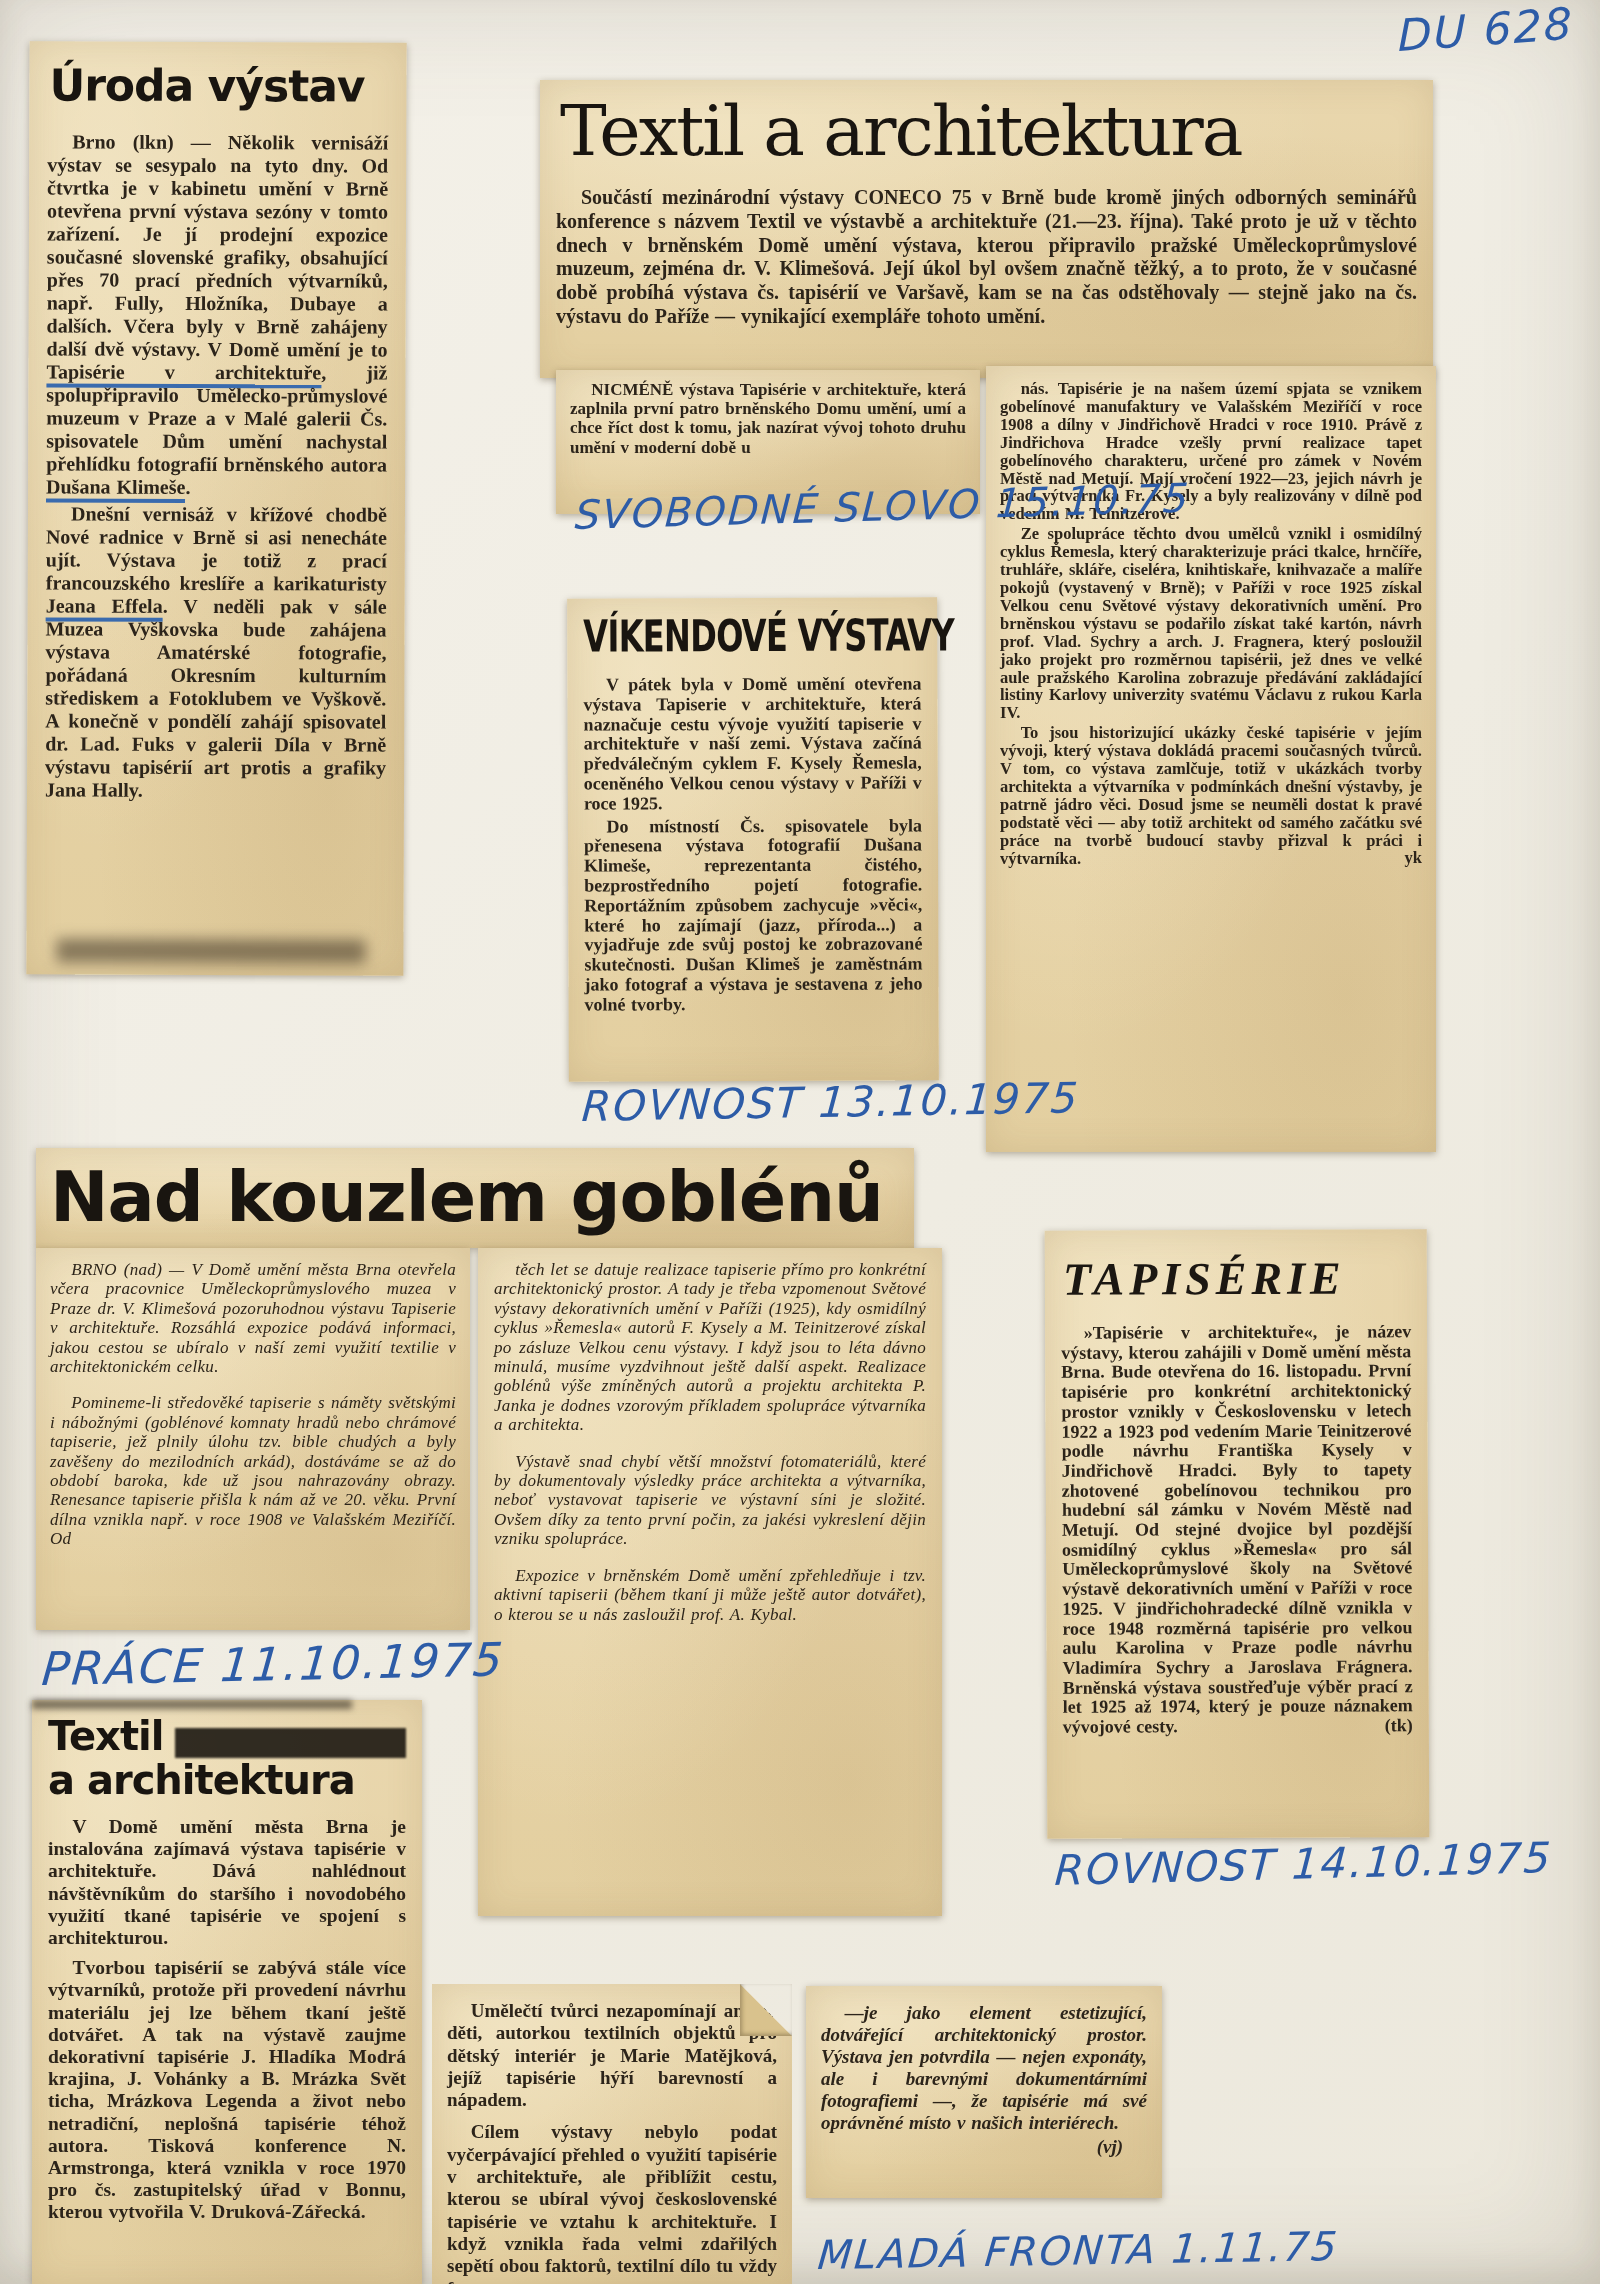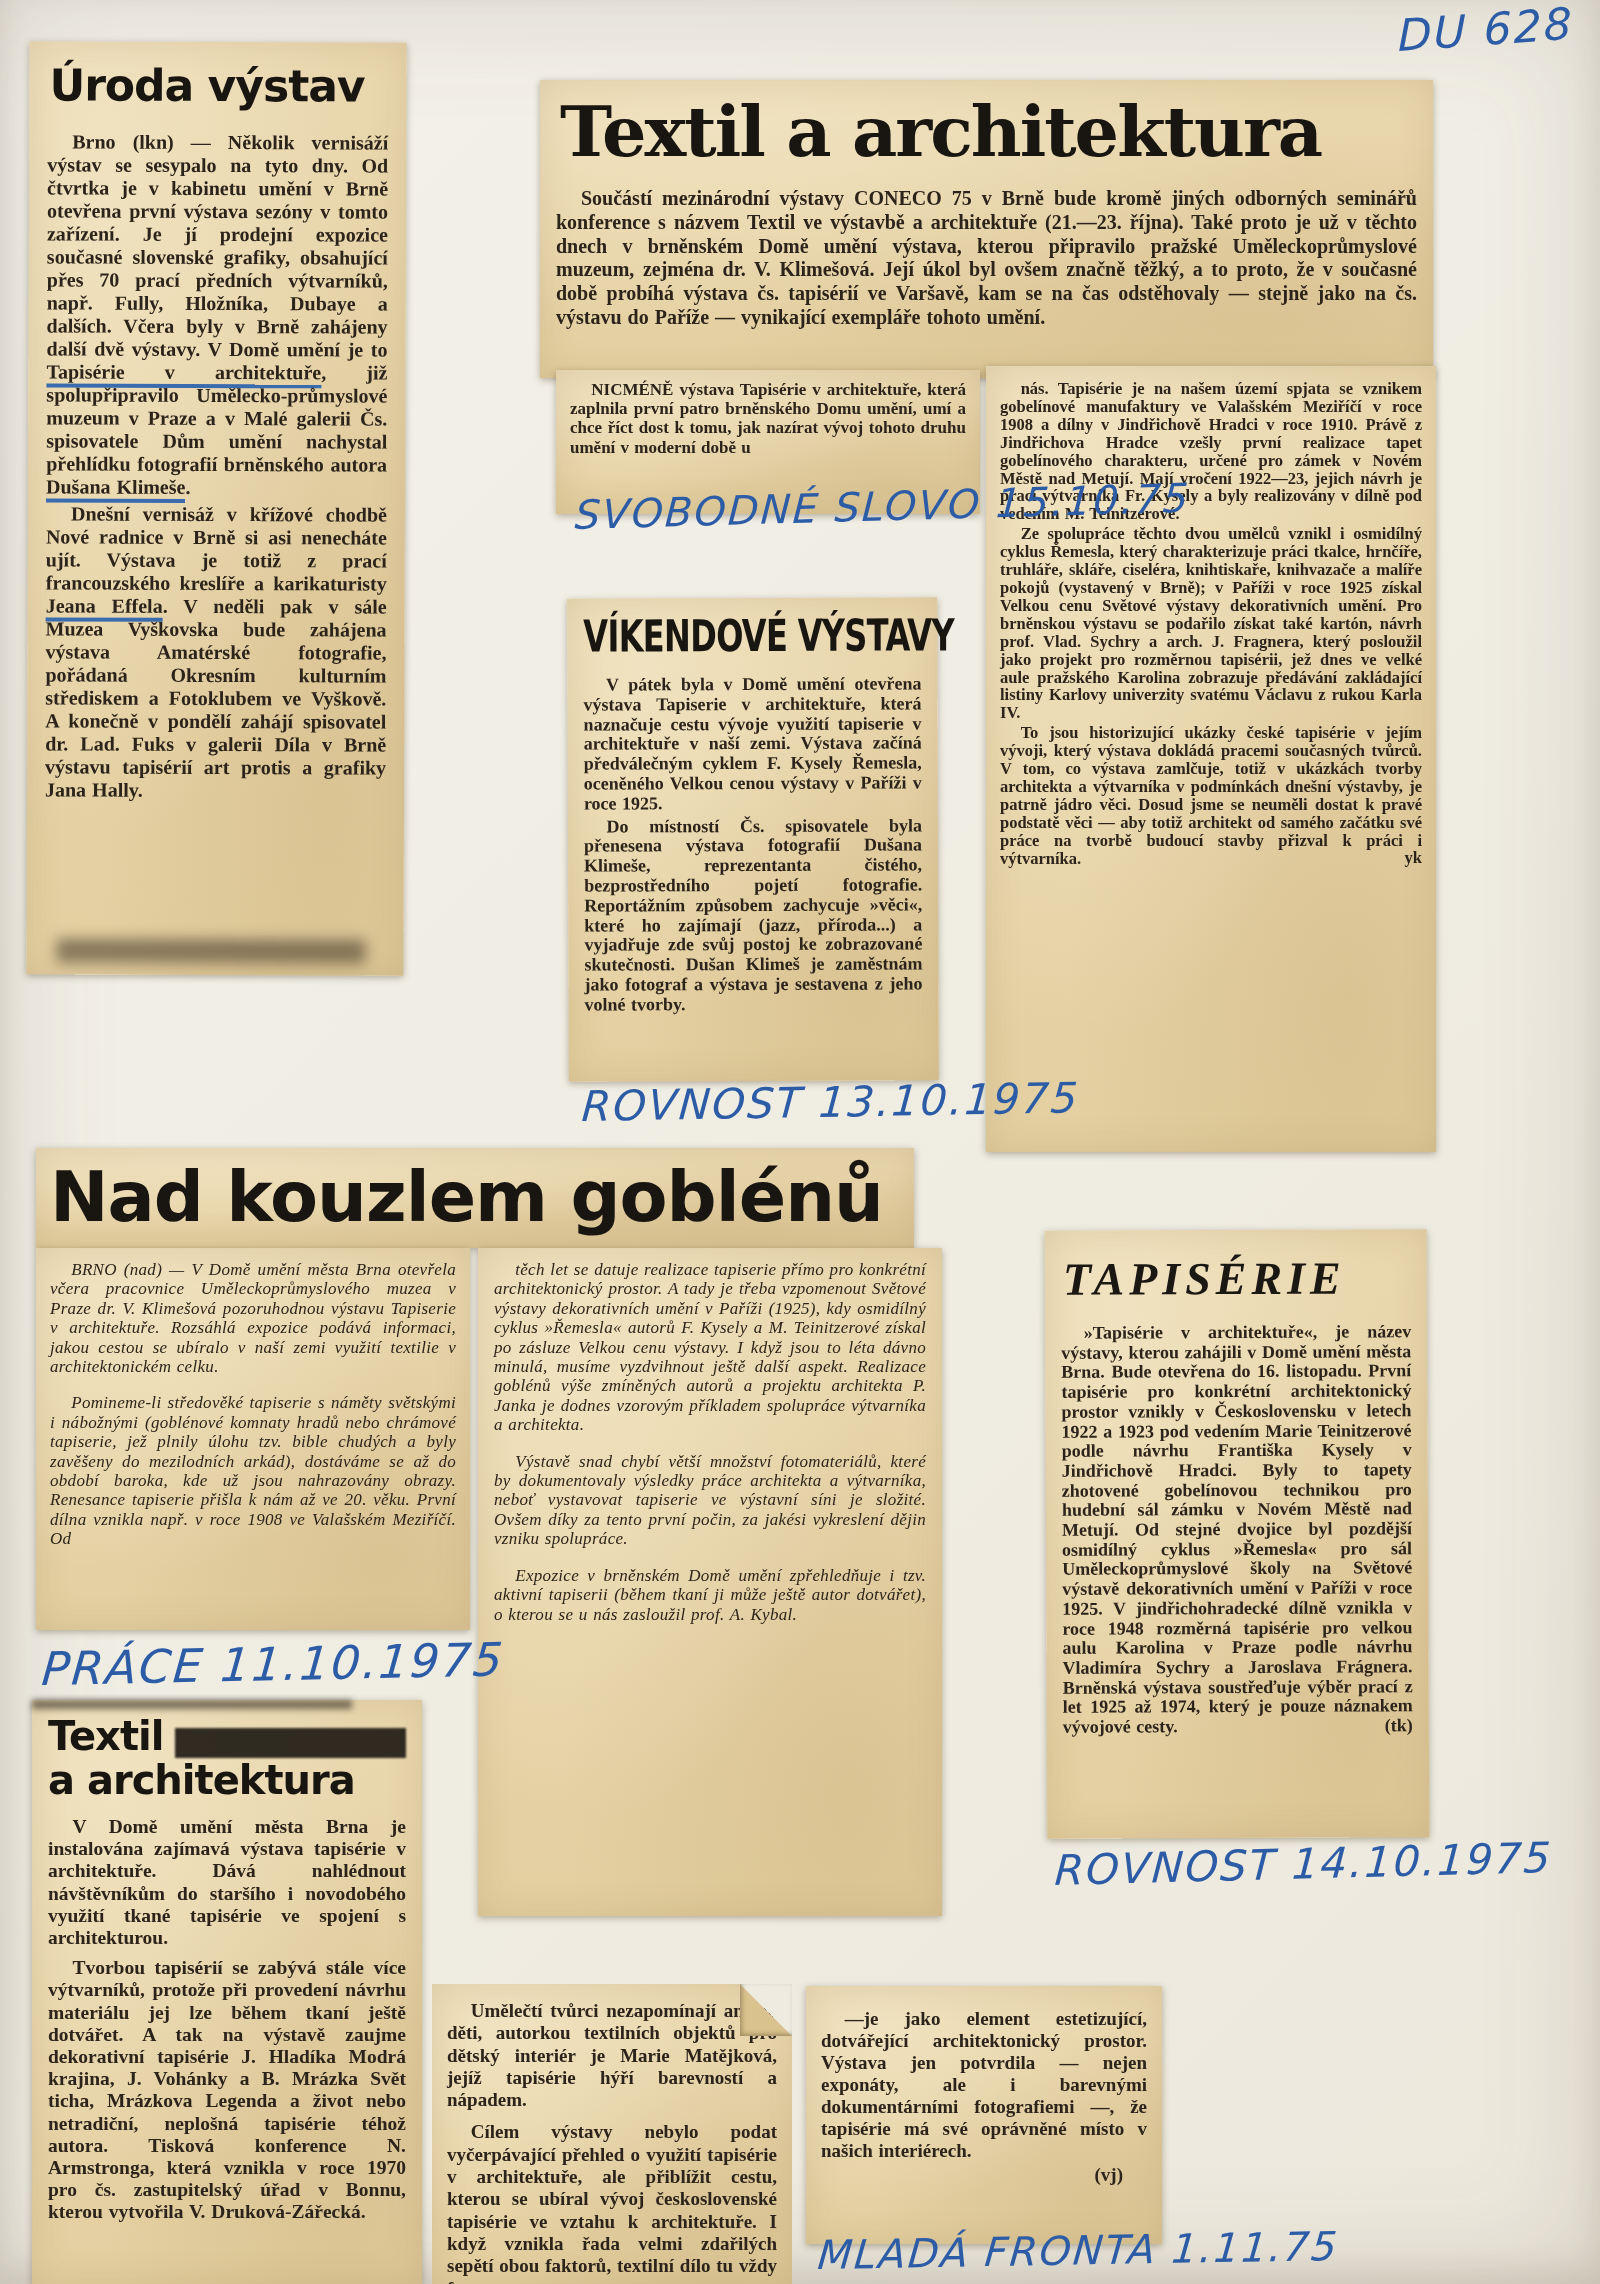--- a/index.html
+++ b/index.html
@@ -11,21 +11,21 @@
   
   .clip{position:absolute;color:#2c241a;
         background:
           radial-gradient(ellipse at 20% 15%, rgba(255,250,230,.35), transparent 60%),
           radial-gradient(ellipse at 80% 80%, rgba(140,100,40,.12), transparent 55%),
           linear-gradient(180deg,#e9d7ae 0%,#e6d2a5 60%,#e3cfa0 100%);
         box-shadow:0 2px 7px rgba(60,45,20,.35), inset 0 0 36px rgba(120,90,40,.15);}
   .np{font-family:"Liberation Serif",serif;text-align:justify;word-spacing:1px;}
   .np p{margin:0;text-indent:1.25em;}
   .hl-sans{font-family:"DejaVu Sans","Liberation Sans",sans-serif;font-weight:bold;color:#191510;}
-  .hl-serif{font-family:"DejaVu Serif","Liberation Serif",serif;font-weight:bold;color:#191510;}
+  .hl-serif{font-family:"DejaVu Serif","Liberation Serif",serif;font-weight:normal;color:#191510;}
   .hand-underline{border-bottom:4px solid #3a6bae;padding-bottom:1px;}
   
   .hand{position:absolute;font-family:"DejaVu Sans","Liberation Sans",sans-serif;
         font-style:italic;color:#2d5ca7;letter-spacing:2px;white-space:nowrap;
         transform-origin:left center;}
   
   #uroda{left:28px;top:42px;width:377px;height:933px;padding:16px 18px;box-sizing:border-box;transform:rotate(.2deg);}
   #uroda .head{font-size:44px;letter-spacing:-1px;margin:2px 0 20px 2px;}
   #uroda .np{font-size:20px;line-height:23px;font-weight:bold;}
   #uroda .np p+p{margin-top:4px;}
@@ -67,21 +67,21 @@
   #tapiserie .head{font-family:"Liberation Serif",serif;font-style:italic;font-weight:bold;
                    font-size:46px;letter-spacing:5px;color:#1b1712;margin:8px 0 18px 2px;}
   #tapiserie .np{font-size:18px;line-height:19.7px;font-weight:bold;}
   #tapiserie .sigline{text-align:right;margin-top:-20px;font-weight:bold;font-size:18px;}
   
   #deti{left:432px;top:1984px;width:360px;height:300px;padding:16px 15px;box-sizing:border-box;
         clip-path:polygon(0 0, calc(100% - 52px) 0, 100% 52px, 100% 100%, 0 100%);}
   #deti .np{font-size:19px;line-height:22.3px;font-weight:bold;}
   #deti .np p+p{margin-top:10px;}
   
-  #element{left:806px;top:1986px;width:356px;height:258px;padding:22px 15px;box-sizing:border-box;}
+  #element{left:806px;top:1986px;width:356px;height:212px;padding:16px 15px;box-sizing:border-box;font-style:italic;}
   #element .np{font-size:19px;line-height:22px;font-weight:bold;}
   #element .sigline{text-align:right;font-weight:bold;font-size:19px;margin-top:2px;padding-right:24px;}
   
   #ann-svobodne{left:575px;top:492px;font-size:40px;transform:rotate(-1.6deg) skewX(-5deg);}
   #ann-rovnost13{left:582px;top:1082px;font-size:42px;transform:rotate(-1deg) skewX(-5deg);}
   #ann-prace{left:42px;top:1642px;font-size:46px;transform:rotate(-1.2deg) skewX(-6deg);}
   #ann-rovnost14{left:1055px;top:1846px;font-size:42px;transform:rotate(-1.5deg) skewX(-5deg);}
   #ann-mlada{left:818px;top:2232px;font-size:40px;transform:rotate(-1deg) skewX(-6deg);}
   #corner-note{left:1398px;top:10px;font-size:44px;transform:rotate(-4deg) skewX(-4deg);}
 </style>

